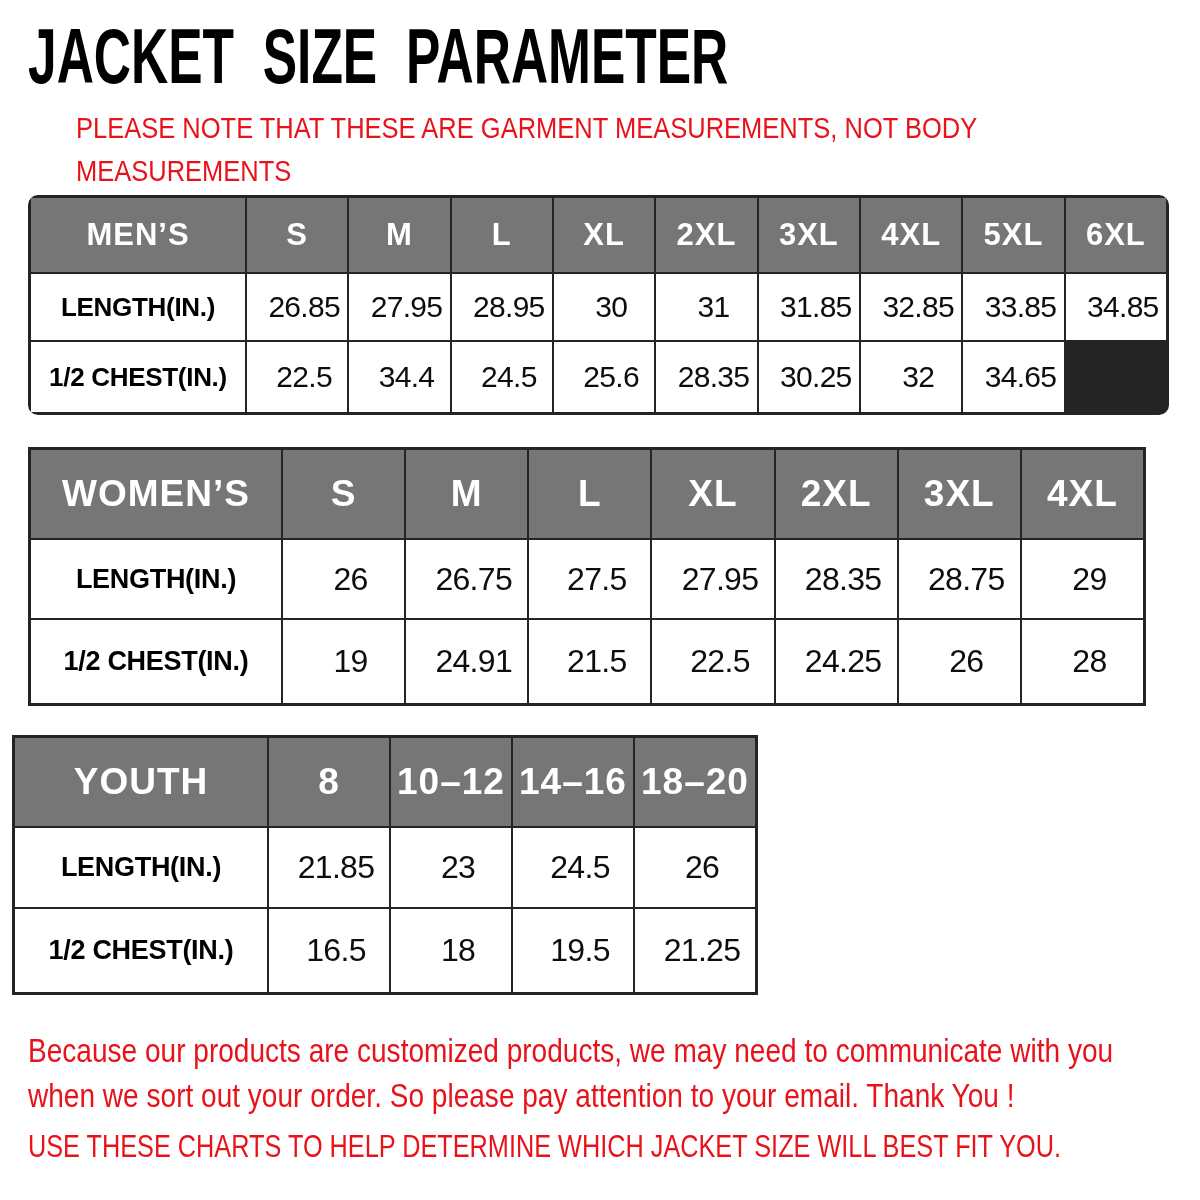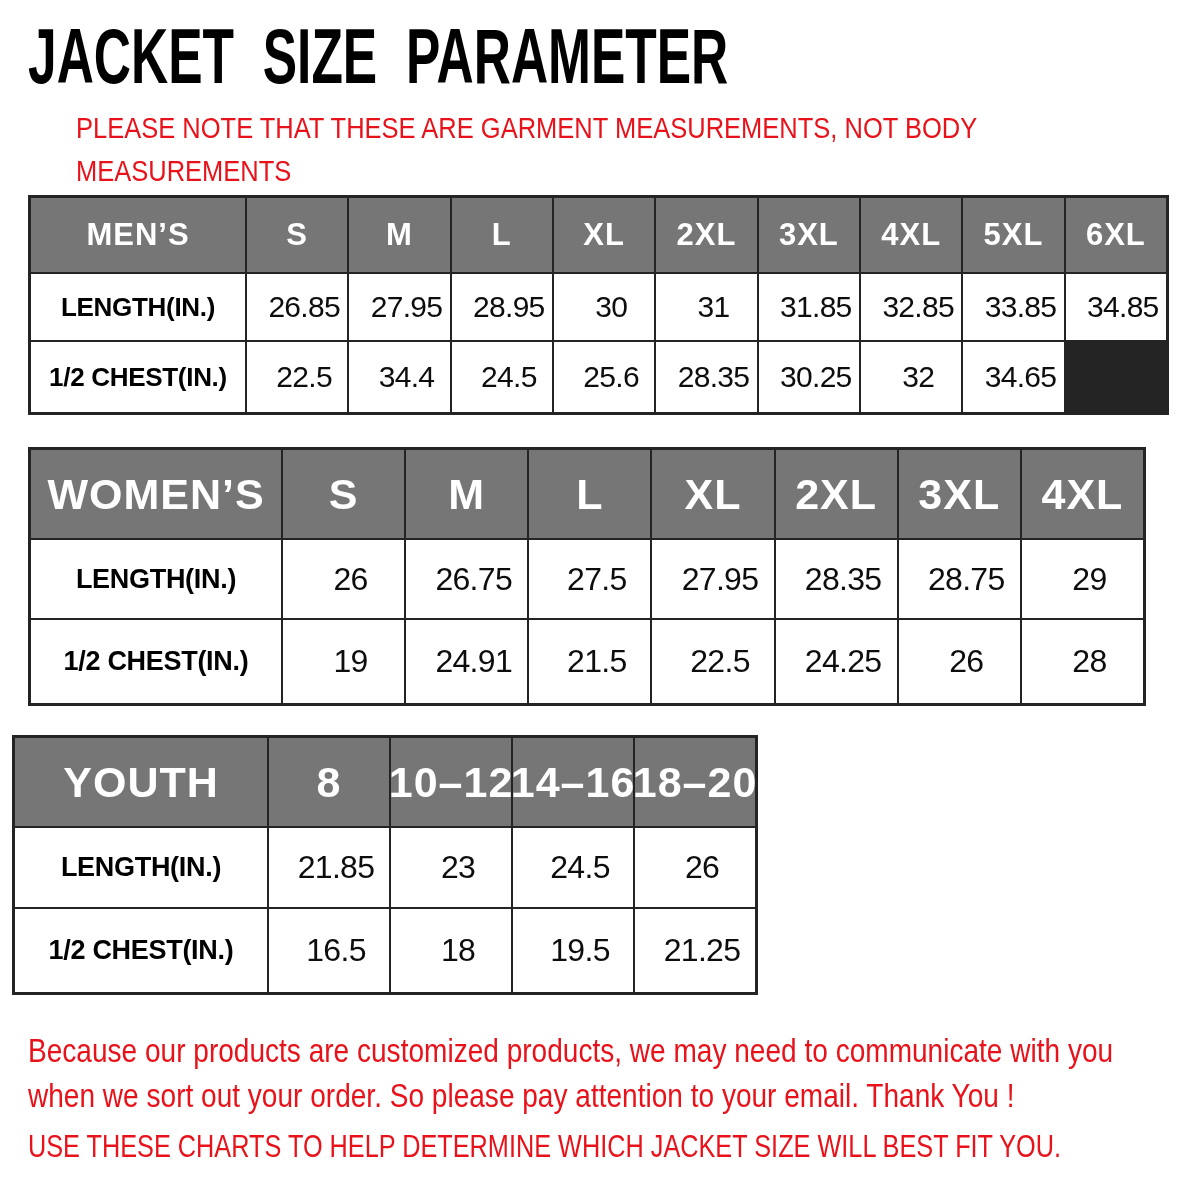--- a/index.html
+++ b/index.html
@@ -20,35 +20,35 @@
   }
 
   :root{--red:#e8121a;--grid:#242424;--headgray:#767676;}
 
   .tbl{
     position:absolute;display:grid;
     background:var(--grid);border:3px solid var(--grid);gap:2px;
   }
   .tbl-mens{left:28px;top:195px;width:1135px;
     grid-template-columns:214px repeat(9,1fr);
-    grid-template-rows:74px 66px 70px;}
+    grid-template-rows:74px 66px 70px;border-radius:10px;}
   .tbl-womens{left:28px;top:447px;width:1112px;
     grid-template-columns:250px repeat(7,1fr);
     grid-template-rows:88px 78px 83px;}
   .tbl-youth{left:12px;top:735px;width:740px;
     grid-template-columns:252px repeat(4,1fr);
     grid-template-rows:88px 79px 83px;}
 
   .cell{
     background:#fff;display:flex;align-items:center;justify-content:center;
     white-space:nowrap;overflow:hidden;
   }
   .head{
     background:var(--headgray);color:#fff;font-weight:bold;
-    font-size:43px;letter-spacing:1px;
+    font-size:37px;letter-spacing:1px;
   }
   .rowlabel{font-weight:bold;font-size:27px;letter-spacing:-0.3px;}
   .val{font-size:32px;letter-spacing:-0.7px;color:#0d0d0d;padding-left:14px;}
 
   .tbl-mens .head{font-size:31px;}
   .tbl-mens .rowlabel{font-size:26px;}
   .tbl-mens .val{font-size:30px;}
 
   .footer-para{position:absolute;left:28px;top:1028px;color:var(--red);}
   .fline{

